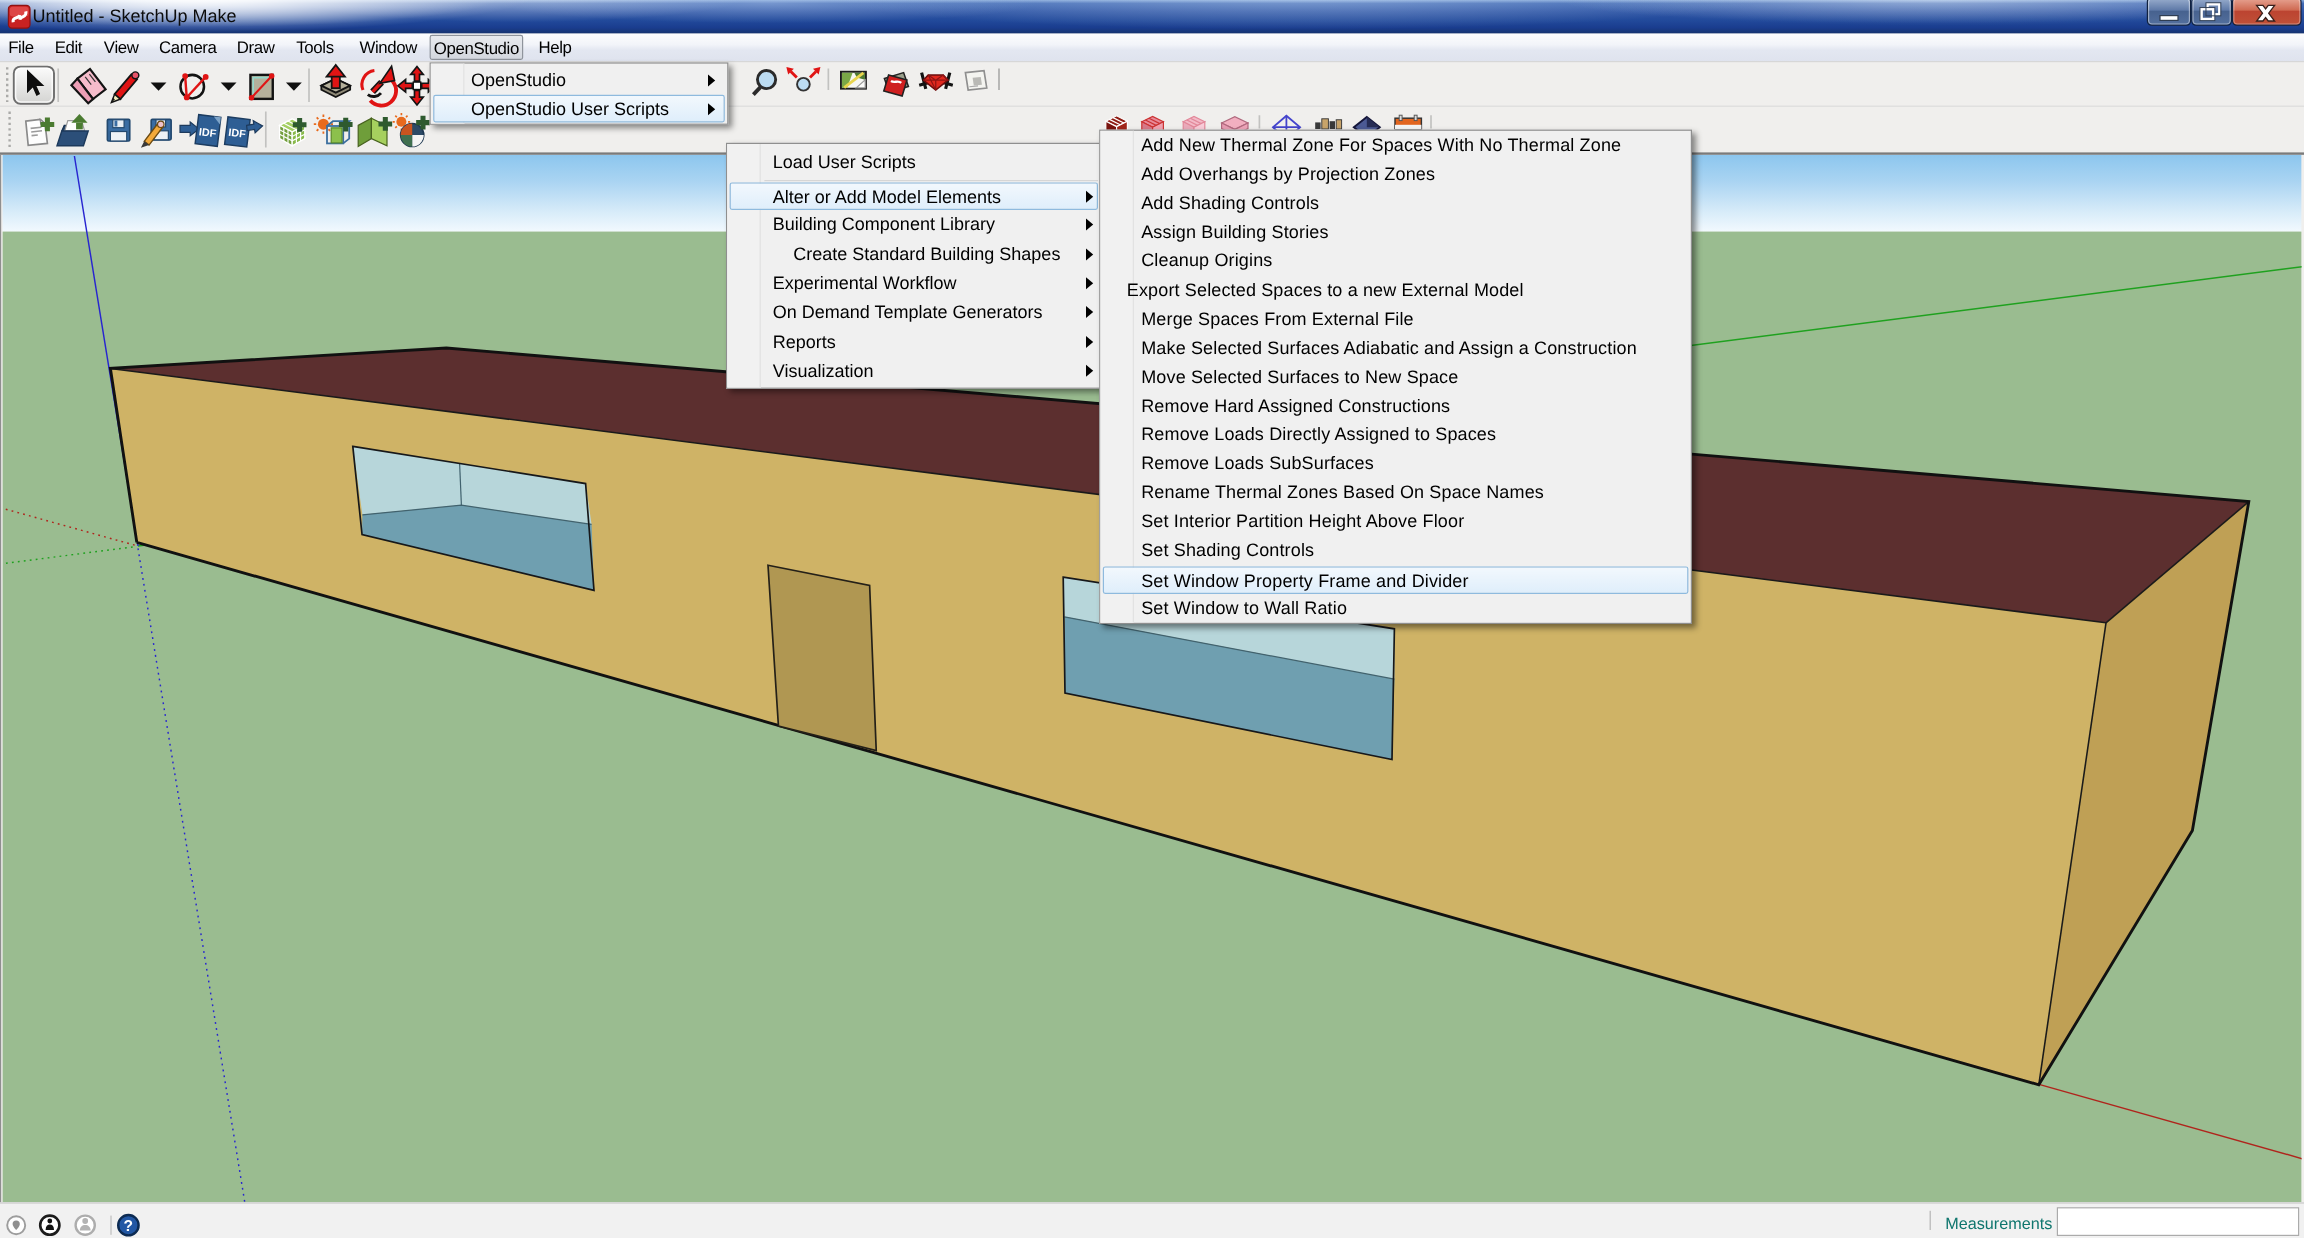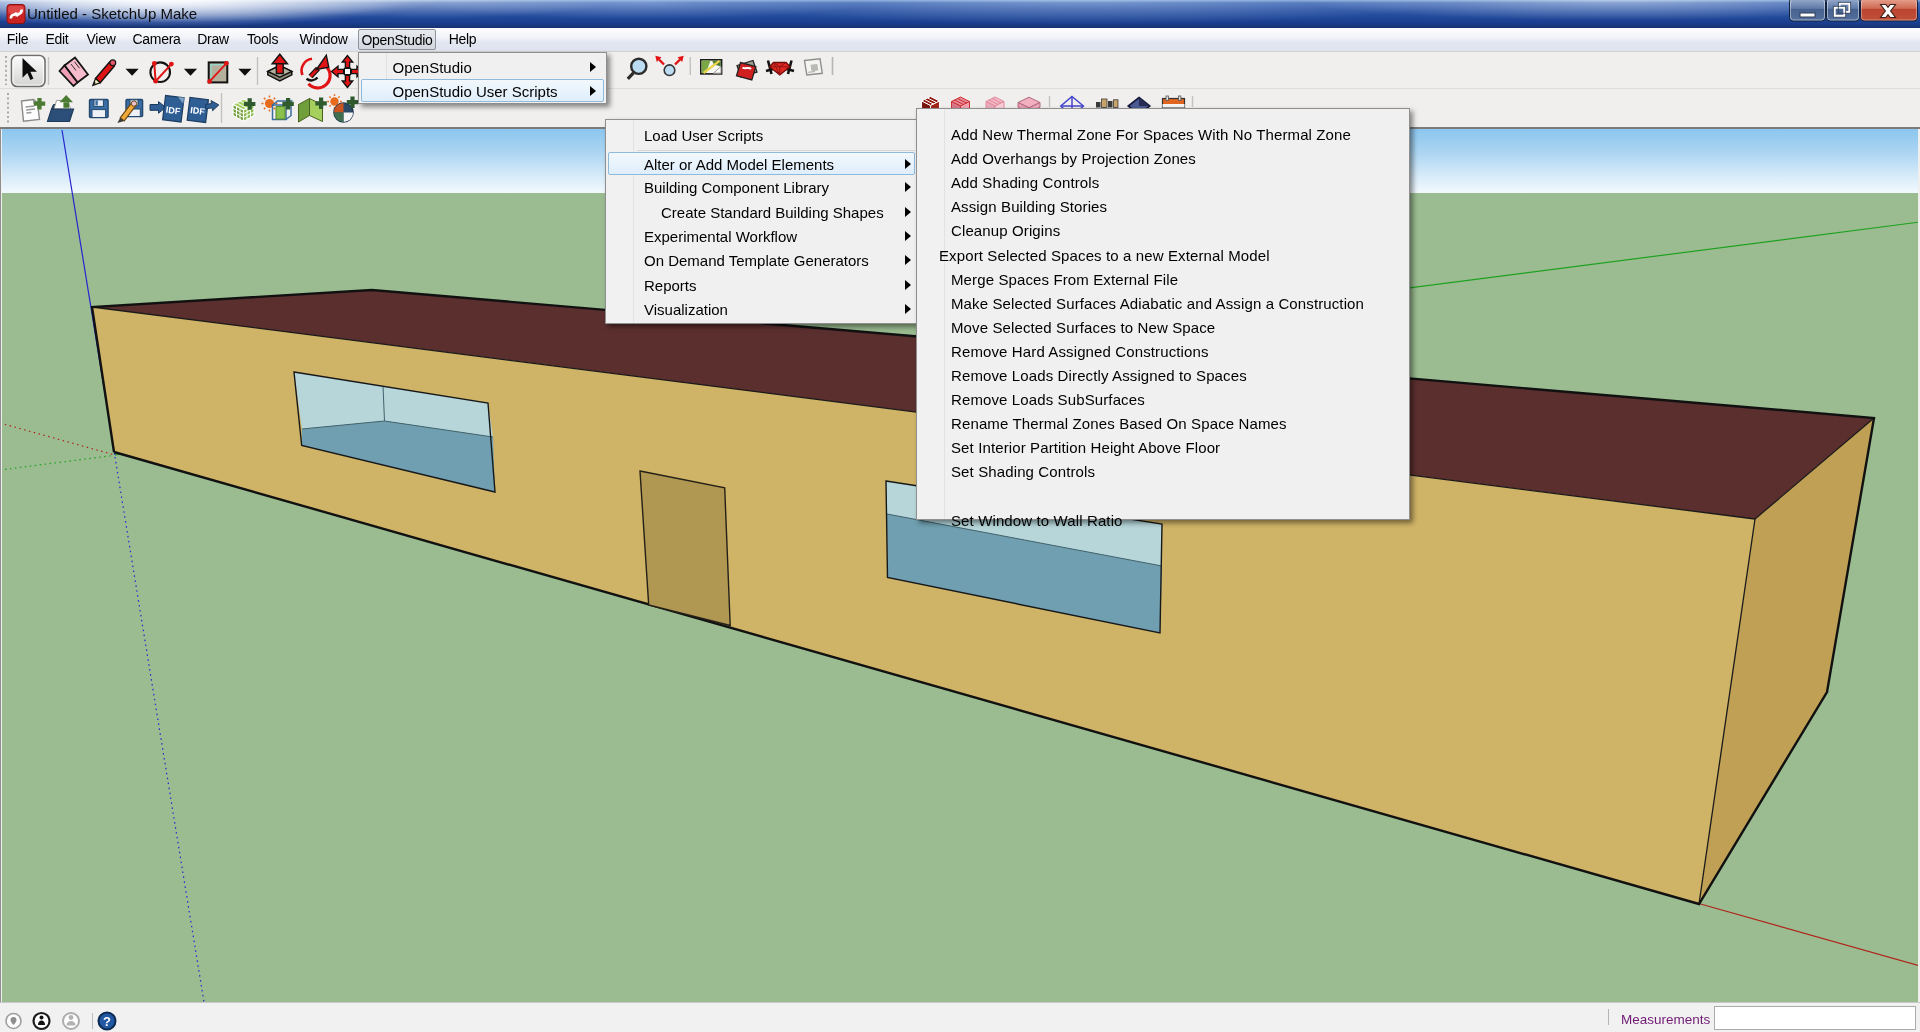--- a/index.html
+++ b/index.html
@@ -33,23 +33,23 @@
   background:linear-gradient(180deg,#e8eaee,#d3d7de); border:1px solid #8f949c; border-radius:2px; }
 #ext-box span { position:absolute; left:50%; top:1.5px; transform:translateX(-50%); font-size:14px; letter-spacing:-0.3px; }
 
 
 #toolbar { position:absolute; left:0; top:52px; width:1920px; height:76px; background:#f0efed; }
 #toolbar .r1line { position:absolute; left:0; top:36px; width:1920px; height:1px; background:#dddddb; }
 #toolbar .botline { position:absolute; left:0; top:75px; width:1920px; height:2px; background:#7b7b7b; }
 
 
 #statusbar { position:absolute; left:0; top:1002px; width:1920px; height:30px; background:#f1f1f1; border-top:1px solid #c9c9c9; }
-#meas-label { position:absolute; left:1621px; top:9px; font-size:13.5px; color:#701a75; }
+#meas-label { position:absolute; left:1621px; top:9px; font-size:13.5px; color:#0f766e; }
 #meas-box { position:absolute; left:1714px; top:3px; width:202px; height:24px; background:#fff; border:1px solid #ababab; }
-#menu3 .txt { letter-spacing:0.12px;margin-top:13px; }
+#menu3 .txt { letter-spacing:0.12px; }
 #meas-sep { position:absolute; left:1608px; top:6px; width:1px; height:16px; background:#b5b5b5; }
 
 
 .menu { position:absolute; background:#f0f0f0; border:1px solid #8f8f8f;
   box-shadow:3px 3px 5px rgba(0,0,0,.45); font-size:15px; color:#000; }
 .menu .gutter { position:absolute; left:0; top:0; bottom:0; width:28px; background:#f1f1f1; border-right:1px solid #e2e2e2; }
 .mrow { position:absolute; left:2px; right:2px; white-space:nowrap; }
 .mrow .txt { position:absolute; white-space:nowrap; }
 .mrow .arr { position:absolute; width:0; height:0; border-left:6px solid #000; border-top:5px solid transparent; border-bottom:5px solid transparent; }
 .hl { background:linear-gradient(180deg,#f2f8fd,#dfeefb); border:1px solid #8ebade; border-radius:2px; }
@@ -508,18 +508,21 @@
       </div>
       <div class="mrow" style="top:291.2px;height:23.1px;">
         <span class="txt" style="left:32px;top:2.5px;">Rename Thermal Zones Based On Space Names</span>
       </div>
       <div class="mrow" style="top:315.3px;height:23.1px;">
         <span class="txt" style="left:32px;top:2.5px;">Set Interior Partition Height Above Floor</span>
       </div>
       <div class="mrow" style="top:339.40000000000003px;height:23.1px;">
         <span class="txt" style="left:32px;top:2.5px;">Set Shading Controls</span>
       </div>
+      <div class="mrow hl" style="top:363.50000000000006px;height:23.1px;">
+        <span class="txt" style="left:31px;top:2.5px;">Set Window Property Frame and Divider</span>
+      </div>
       <div class="mrow" style="top:387.6000000000001px;height:23.1px;">
         <span class="txt" style="left:32px;top:2.5px;">Set Window to Wall Ratio</span>
       </div>
     </div>
 
 </div>
 
 </body></html>

